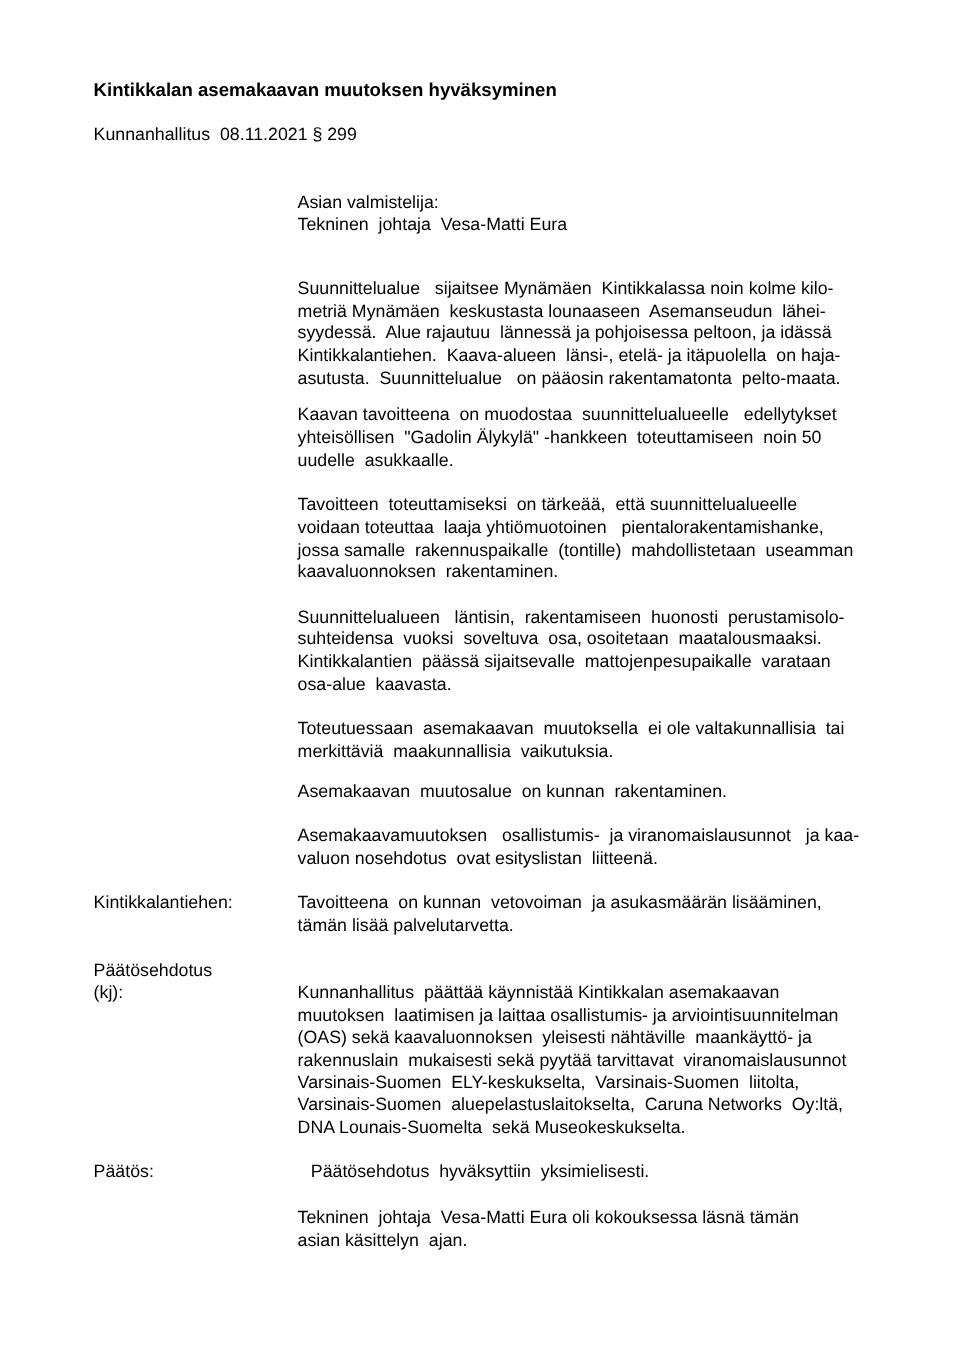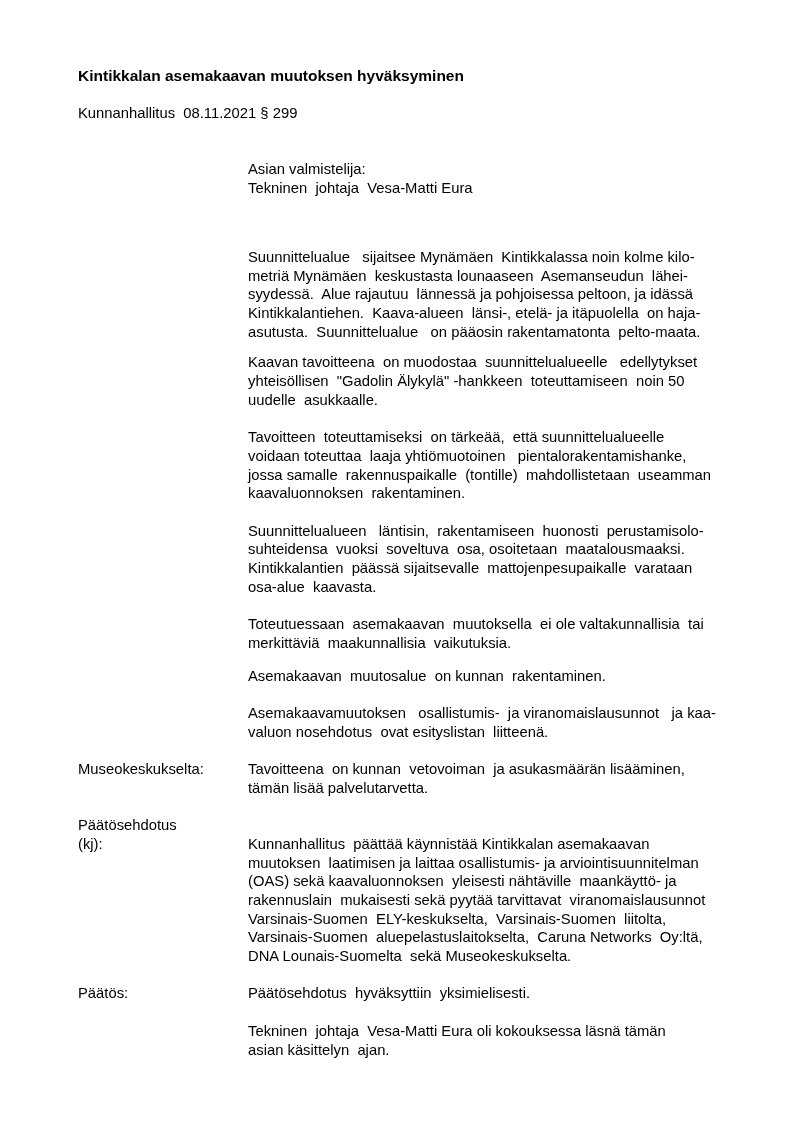--- a/index.html
+++ b/index.html
@@ -56,21 +56,21 @@
 </head>
 <body>
 
 <div class="page">
   <div class="doc-title">Kintikkalan asemakaavan muutoksen hyväksyminen</div>
   <div class="doc-meta">Kunnanhallitus  08.11.2021 § 299</div>
   <div>
       <div class="section">
         <div class="label-col"></div>
         <div class="content-col">
-          <div class="para" style="margin-bottom: 50px;">
+          <div class="para" style="margin-bottom: 34px;">
             <div class="line">Asian valmistelija:</div>
             <div class="line">Tekninen  johtaja  Vesa-Matti Eura</div>
           </div>
           <div class="para" style="margin-bottom: 12px;">
             <div class="line">Suunnittelualue   sijaitsee Mynämäen  Kintikkalassa noin kolme kilo-</div>
             <div class="line">metriä Mynämäen  keskustasta lounaaseen  Asemanseudun  lähei-</div>
             <div class="line">syydessä.  Alue rajautuu  lännessä ja pohjoisessa peltoon, ja idässä</div>
             <div class="line">Kintikkalantiehen.  Kaava-alueen  länsi-, etelä- ja itäpuolella  on haja-</div>
             <div class="line">asutusta.  Suunnittelualue   on pääosin rakentamatonta  pelto-maata.</div>
           </div>
@@ -99,21 +99,21 @@
             <div class="line">Asemakaavan  muutosalue  on kunnan  rakentaminen.</div>
           </div>
           <div class="para">
             <div class="line">Asemakaavamuutoksen   osallistumis-  ja viranomaislausunnot   ja kaa-</div>
             <div class="line">valuon nosehdotus  ovat esityslistan  liitteenä.</div>
           </div>
         </div>
       </div>
       <div class="section">
         <div class="label-col">
-          <div class="line">Museokeskukselta:</div>
+          <div class="line">Kintikkalantiehen:</div>
         </div>
         <div class="content-col">
           <div class="para">
             <div class="line">Tavoitteena  on kunnan  vetovoiman  ja asukasmäärän lisääminen,</div>
             <div class="line">tämän lisää palvelutarvetta.</div>
           </div>
         </div>
       </div>
       <div class="section">
         <div class="label-col">
@@ -130,21 +130,21 @@
             <div class="line">Varsinais-Suomen  aluepelastuslaitokselta,  Caruna Networks  Oy:ltä,</div>
             <div class="line">DNA Lounais-Suomelta  sekä Museokeskukselta.</div>
           </div>
         </div>
       </div>
       <div class="section">
         <div class="label-col">
           <div class="line">Päätös:</div>
         </div>
         <div class="content-col">
-          <div class="para" style="margin-bottom: 18.7px;">
+          <div class="para" style="margin-bottom: 18.7px; margin-left: 11px;">
             <div class="line">Päätösehdotus  hyväksyttiin  yksimielisesti.</div>
           </div>
           <div class="para">
             <div class="line">Tekninen  johtaja  Vesa-Matti Eura oli kokouksessa läsnä tämän</div>
             <div class="line">asian käsittelyn  ajan.</div>
           </div>
         </div>
       </div>
     </div>
 </div>

